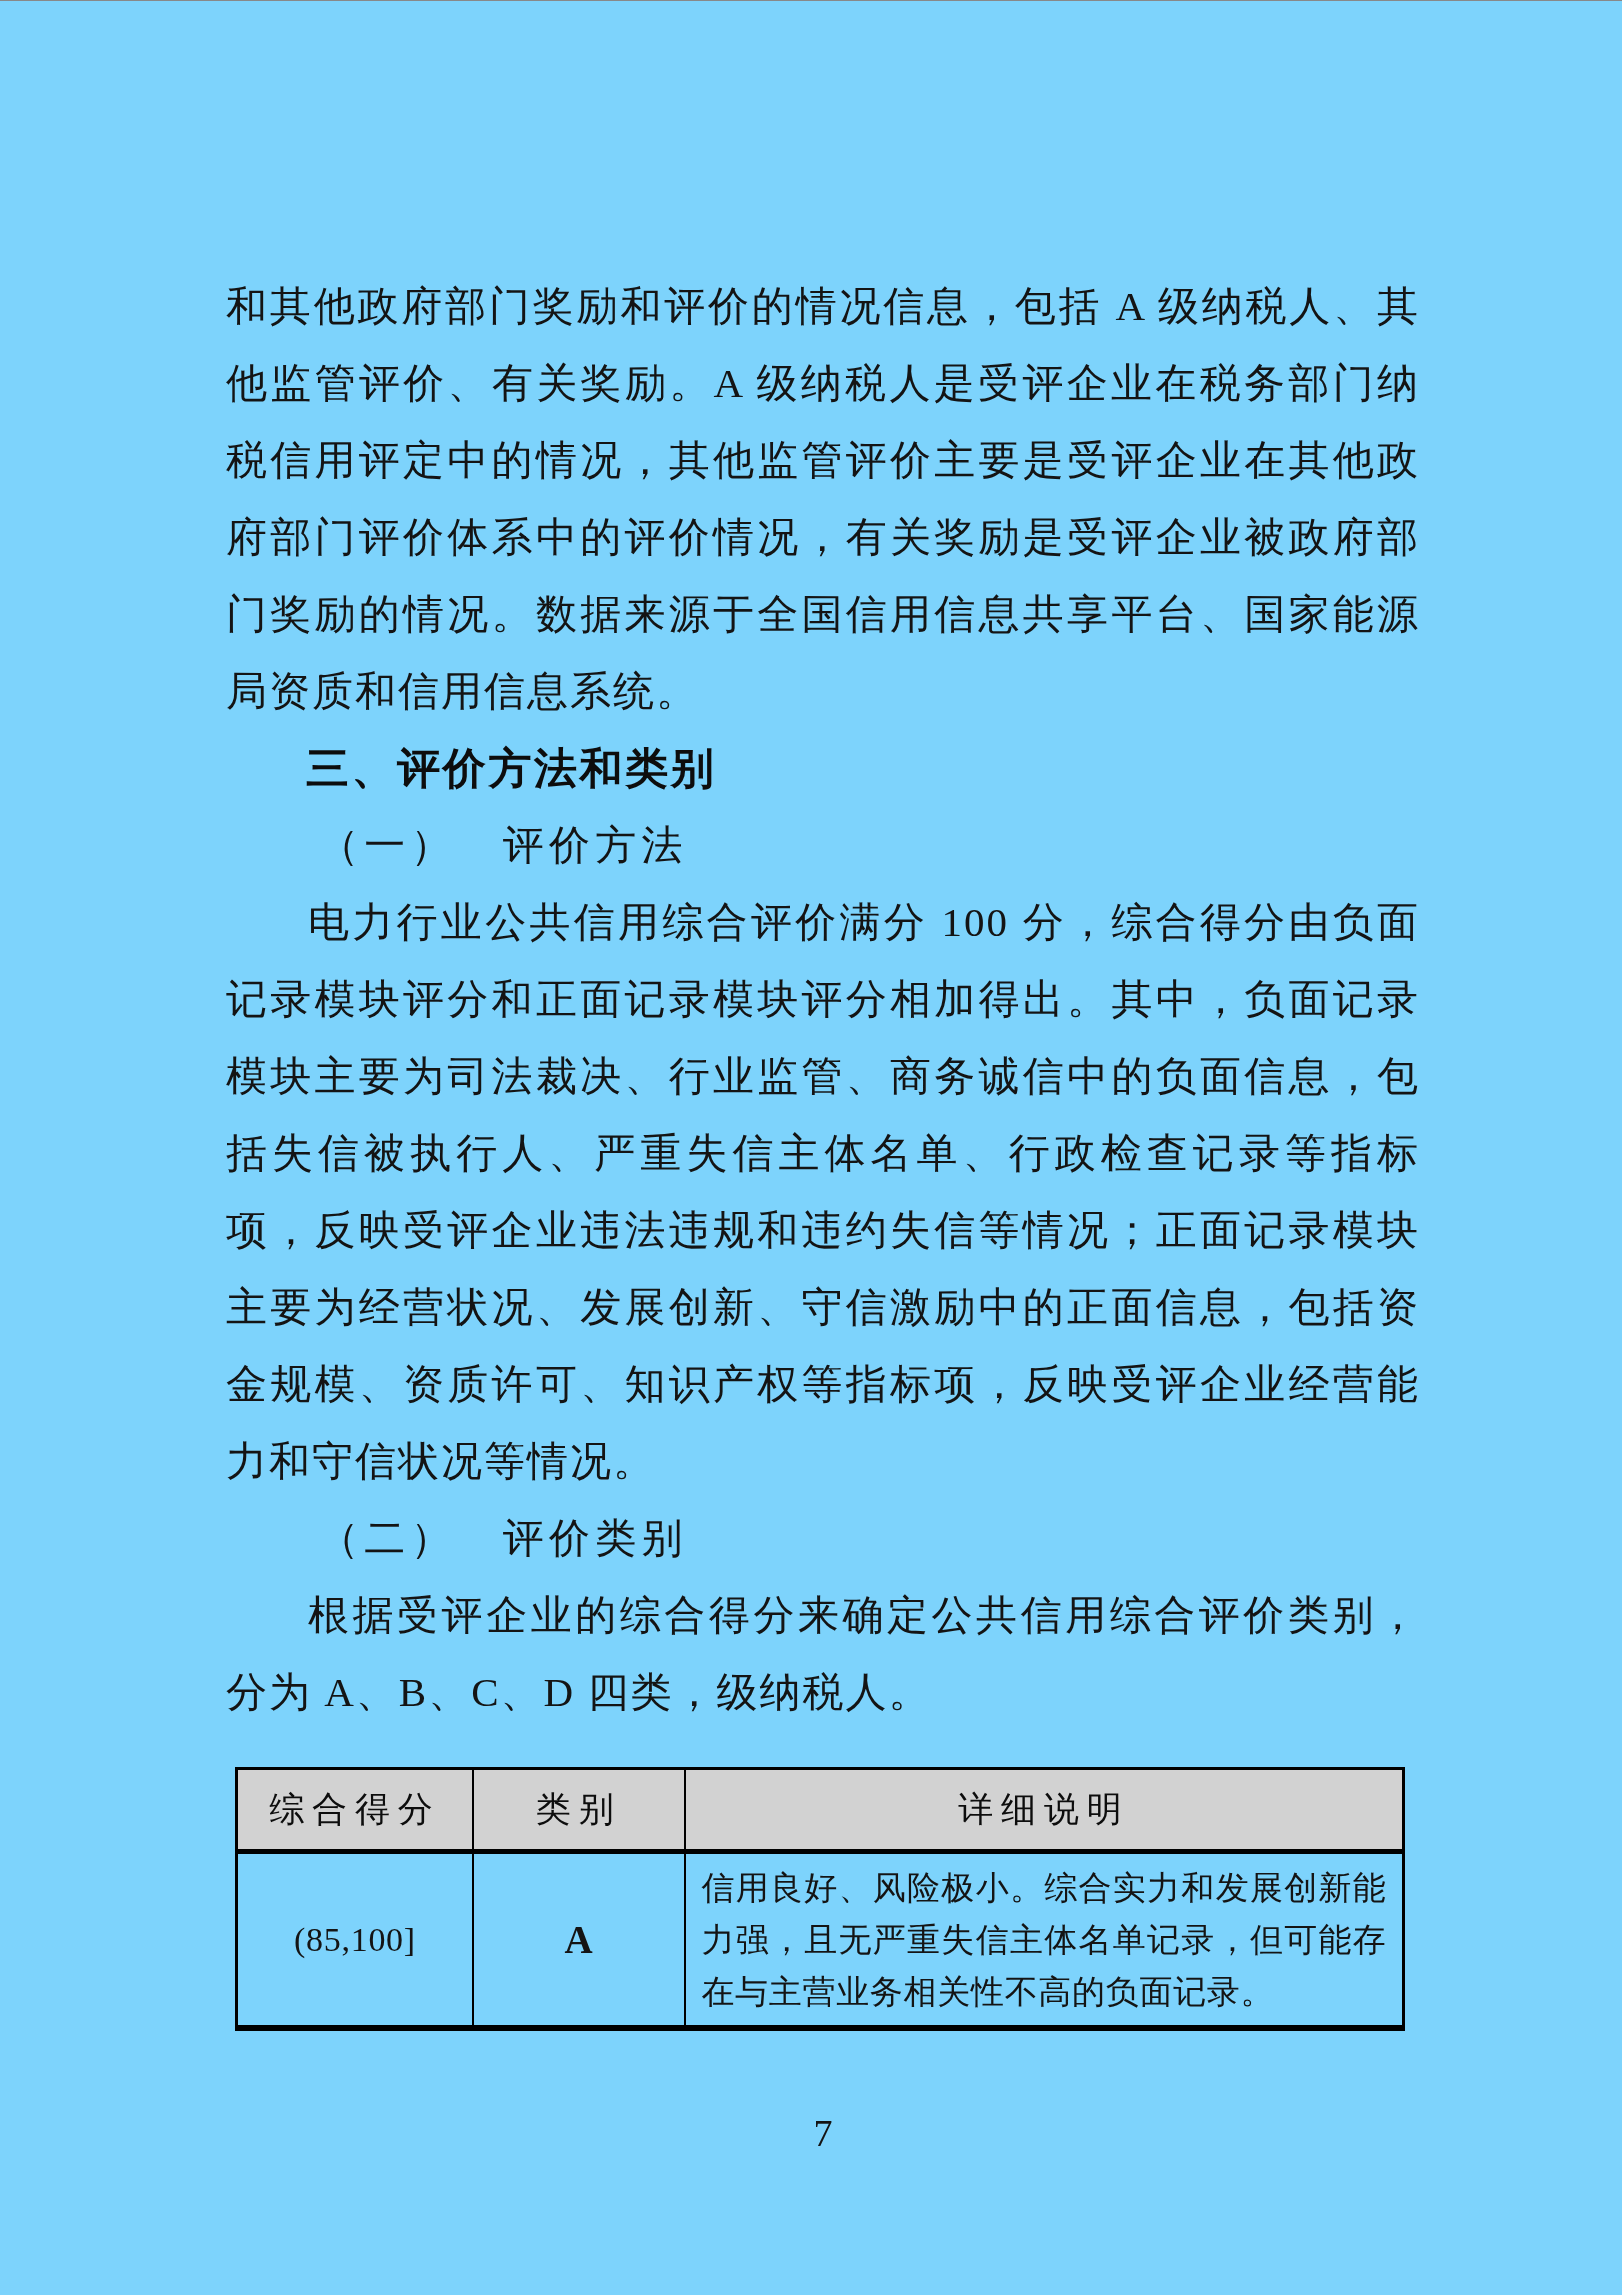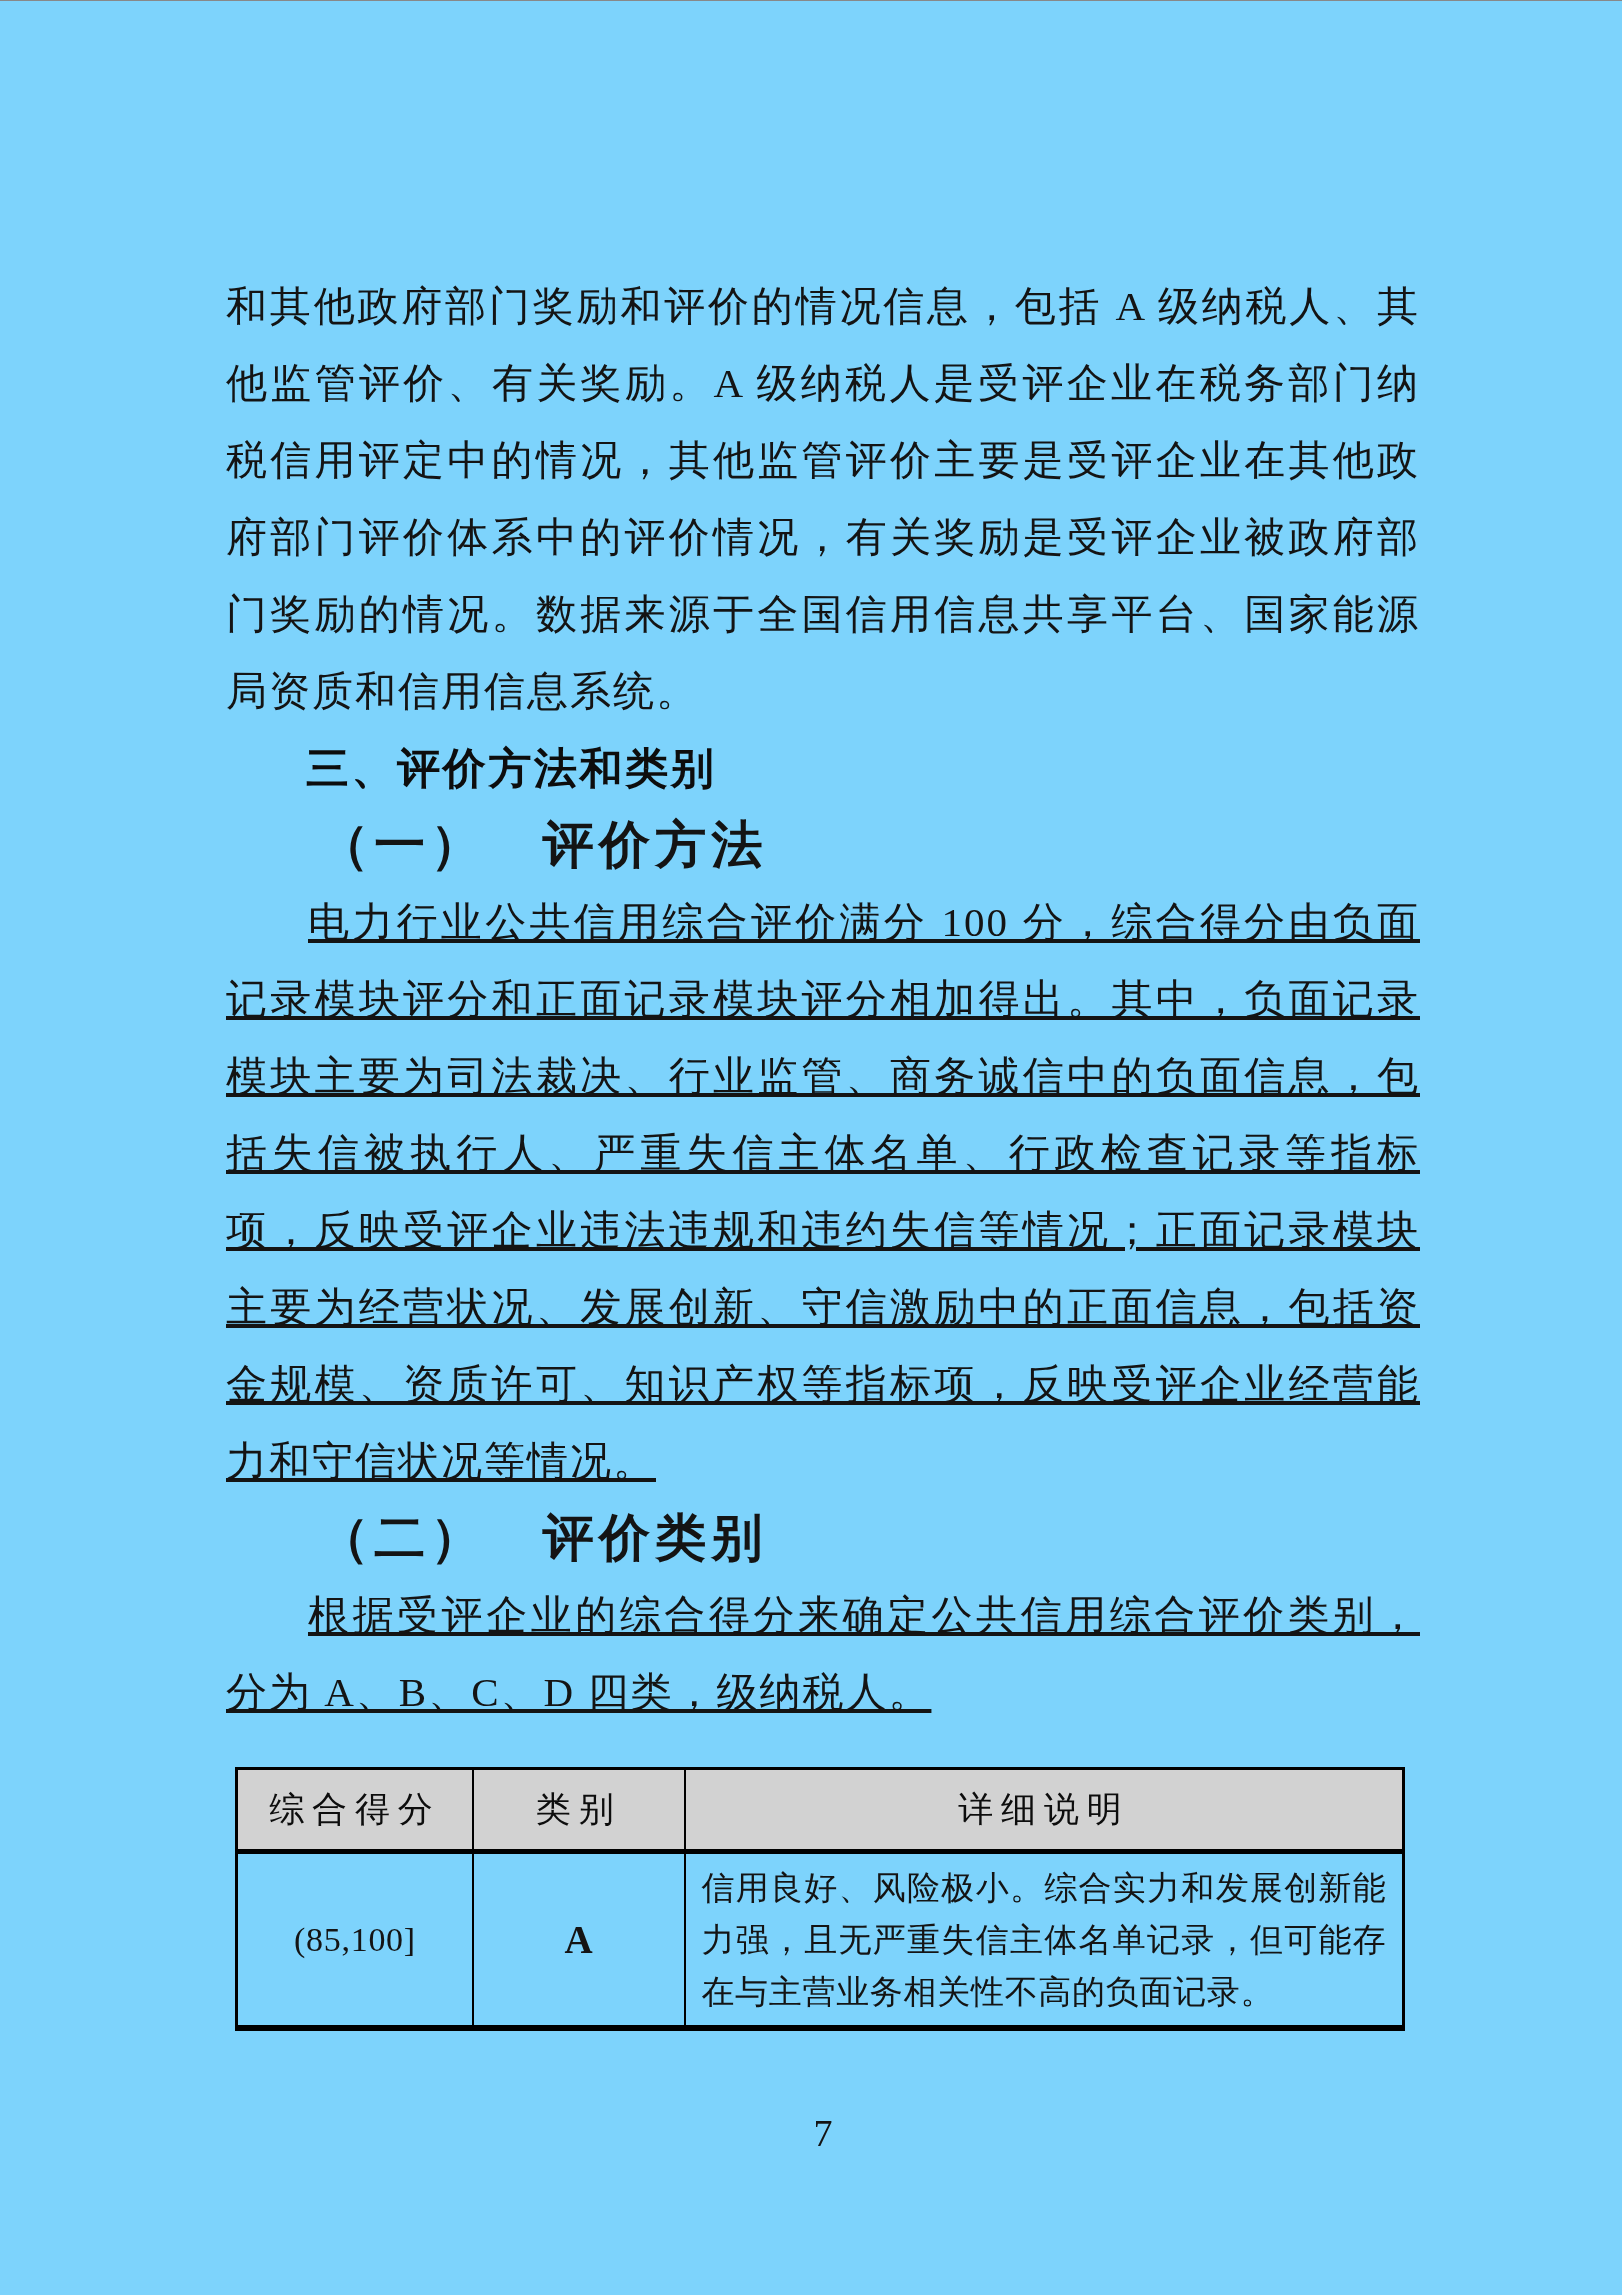--- a/index.html
+++ b/index.html
@@ -24,37 +24,37 @@
   }
   p.body-par {
     margin: 0;
     font-size: 41px;
     line-height: 77px;
     letter-spacing: 2px;
     text-align: justify;
     text-justify: inter-ideograph;
     color: #141414;
   }
-  p.body-par.indent { text-indent: 2em; text-decoration: underline; }
+  p.body-par.indent { text-indent: 2em; }
   .section-heading {
     margin: 0;
     padding-left: 80px;
     font-family: "Liberation Sans", "DejaVu Sans", sans-serif;
     font-weight: 700;
     font-size: 43px;
     line-height: 77px;
     letter-spacing: 2.6px;
     color: #0d0d0d;
   }
   .sub-heading {
     margin: 0;
     padding-left: 92px;
     font-family: "Liberation Serif", "DejaVu Serif", serif;
-    font-weight: 700;
-    font-size: 51px;
+    font-weight: 400;
+    font-size: 41px;
     line-height: 77px;
     letter-spacing: 5.2px;
     color: #141414;
   }
   table.grade-table {
     margin-left: 9.2px;
     margin-top: 36px;
     width: 1170px;
     border-collapse: collapse;
     table-layout: fixed;

